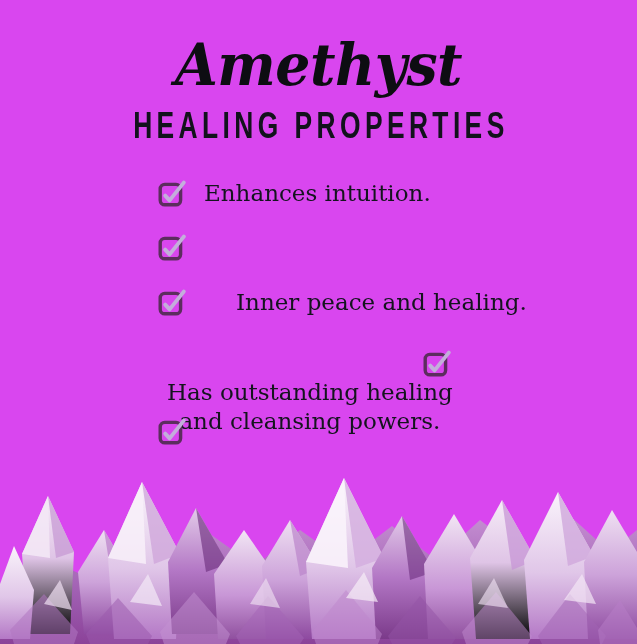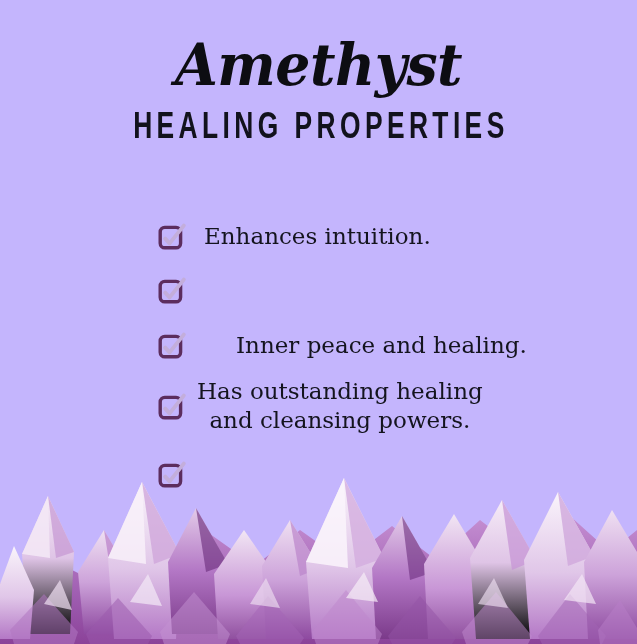--- a/index.html
+++ b/index.html
@@ -12,21 +12,21 @@
     background: #ffffff;
     font-family: "Liberation Serif", serif;
     overflow: hidden;
     position: relative;
   }
 
   .poster {
     position: relative;
     width: 637px;
     height: 644px;
-    background: #c4b5fd;
+    background: #d946ef;
     overflow: hidden;
   }
 
   
   .header {
     position: absolute;
     top: 0;
     left: 0;
     width: 637px;
     text-align: center;
@@ -68,28 +68,27 @@
     width: 637px;
     margin: 0;
     padding: 0;
     list-style: none;
   }
 
   .list-item {
     position: absolute;
     left: 158px;
     display: flex;
-    align-items: center;
-    margin-top: 43px;
+    align-items: flex-end;
   }
 
   .item-1 { top: 0px; }
   .item-2 { top: 54px; }
   .item-3 { top: 109px; gap: 32px; }
-  .item-4 { top: 156px; }
+  .item-4 { top: 170px; flex-direction: column; }
   .item-5 { top: 238px; }
 
   .checkbox {
     flex: 0 0 auto;
     width: 30px;
     height: 27px;
     margin-top: 3px;
     position: relative;
   }
 

